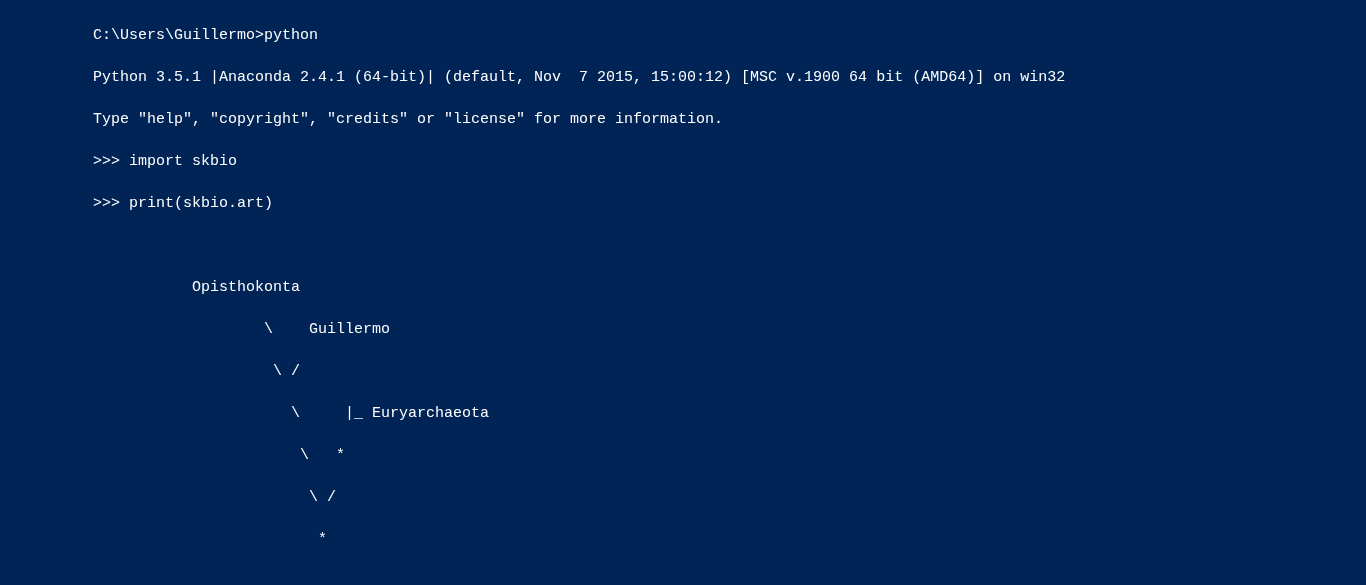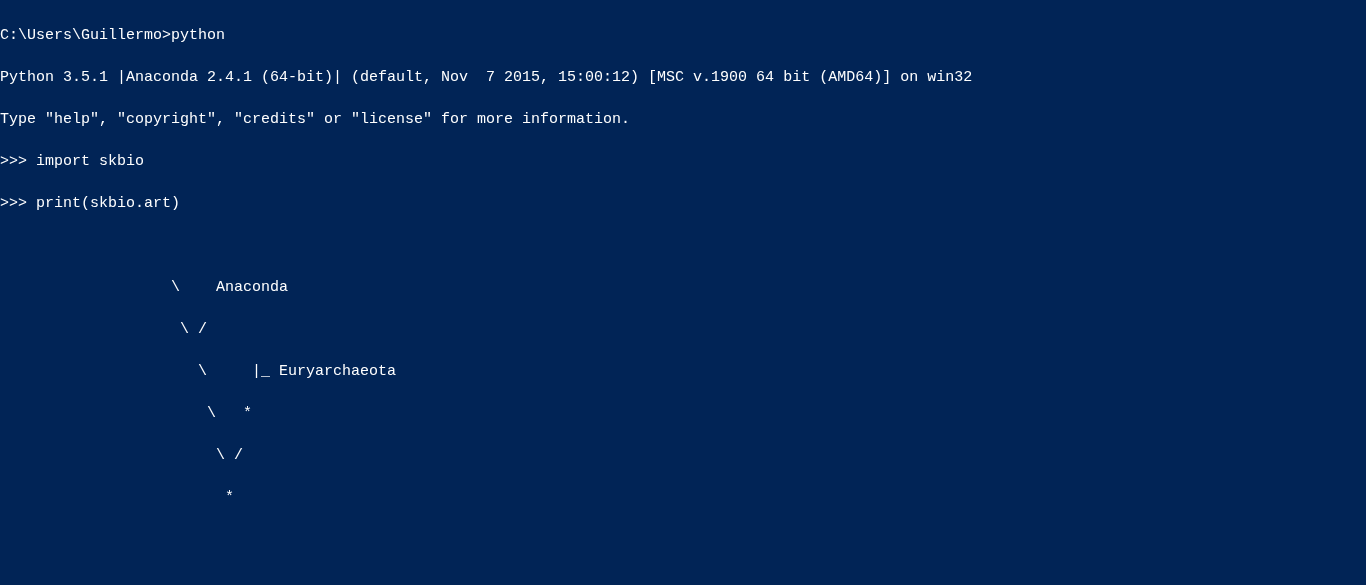--- a/index.html
+++ b/index.html
@@ -15,34 +15,37 @@
       font-family: 'Consolas', 'Courier New', monospace;
       font-size: 15px;
       line-height: 21px;
       color: #ffffff;
     }
     .terminal {
       padding: 4px 0 0 0;
       white-space: pre;
     }
     .prompt-line, .output-line {
+      padding-left: 50px;
+      margin-left: 43px;
     }
   </style>
 </head>
 <body>
 
 <div class="terminal">
 <div class="prompt-line">C:\Users\Guillermo&gt;python</div>
 <div class="output-line">Python 3.5.1 |Anaconda 2.4.1 (64-bit)| (default, Nov  7 2015, 15:00:12) [MSC v.1900 64 bit (AMD64)] on win32</div>
 <div class="output-line">Type "help", "copyright", "credits" or "license" for more information.</div>
 <div class="prompt-line">&gt;&gt;&gt; import skbio</div>
 <div class="prompt-line">&gt;&gt;&gt; print(skbio.art)</div>
 <div class="output-line"></div>
 <div class="output-line"></div>
-<div class="output-line">                   \    Anaconda</div>
+<div class="output-line">           Opisthokonta</div>
+<div class="output-line">                   \    Guillermo</div>
 <div class="output-line">                    \ /</div>
 <div class="output-line">                      \     |_ Euryarchaeota</div>
 <div class="output-line">                       \   *</div>
 <div class="output-line">                        \ /</div>
 <div class="output-line">                         *</div>
 
 
 
 
 

